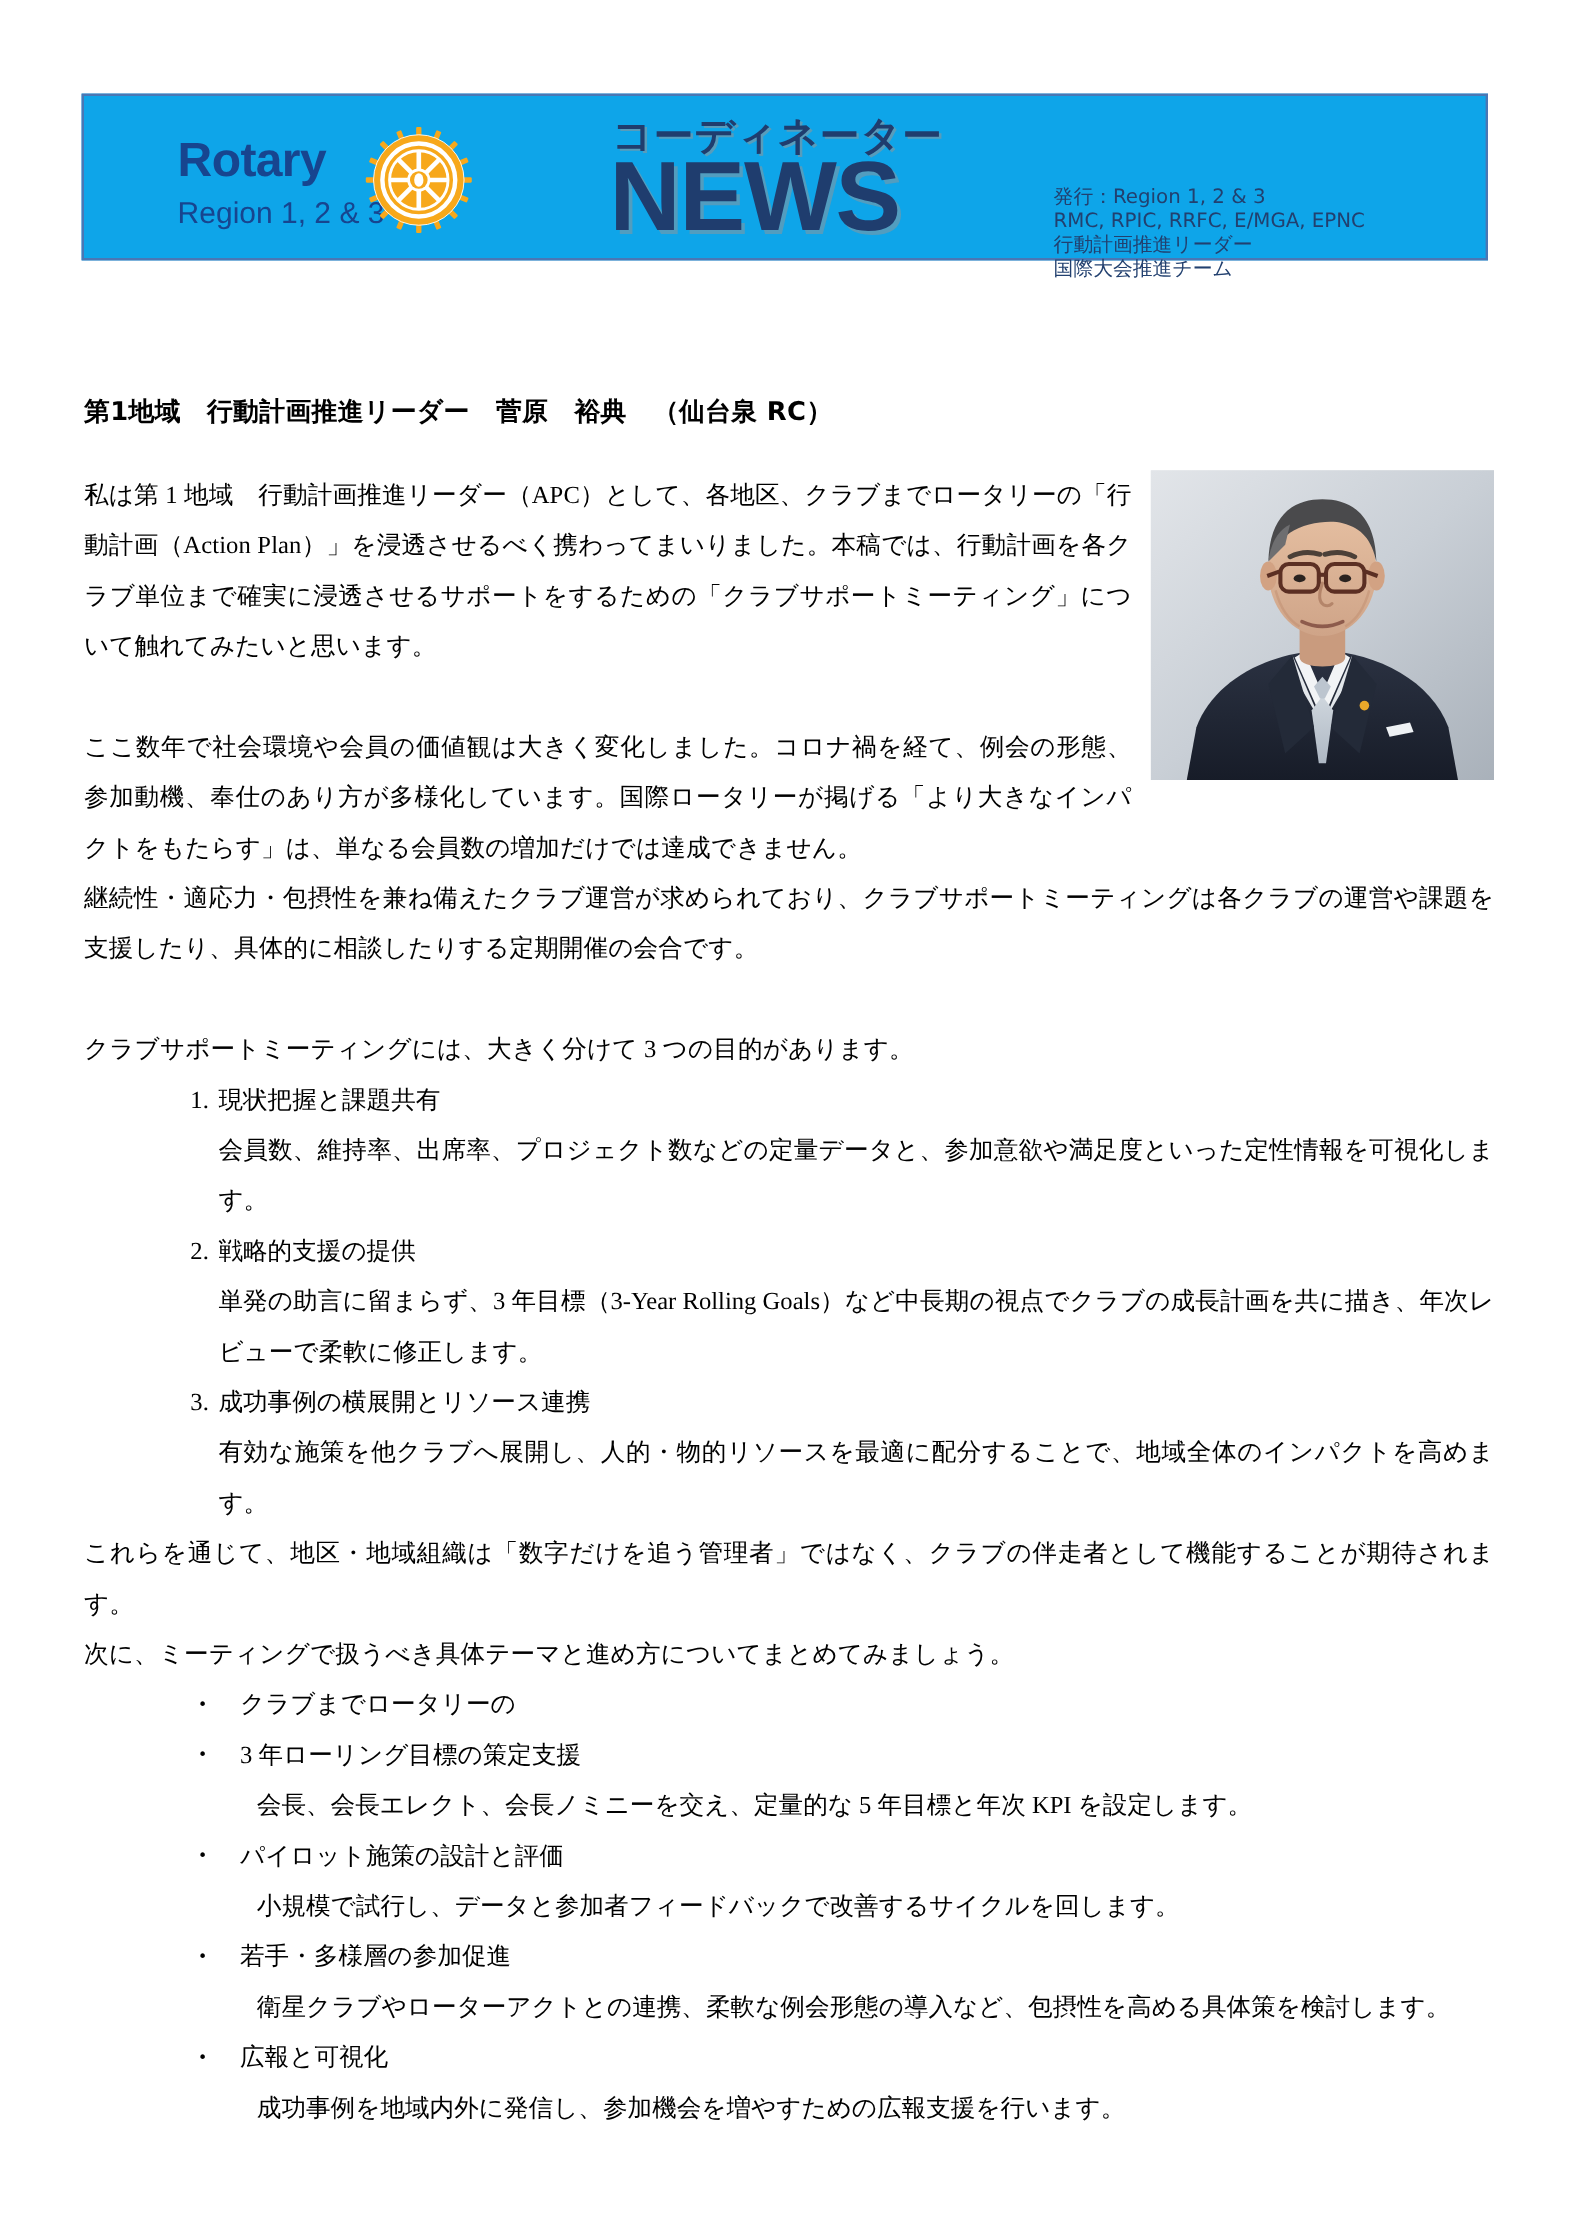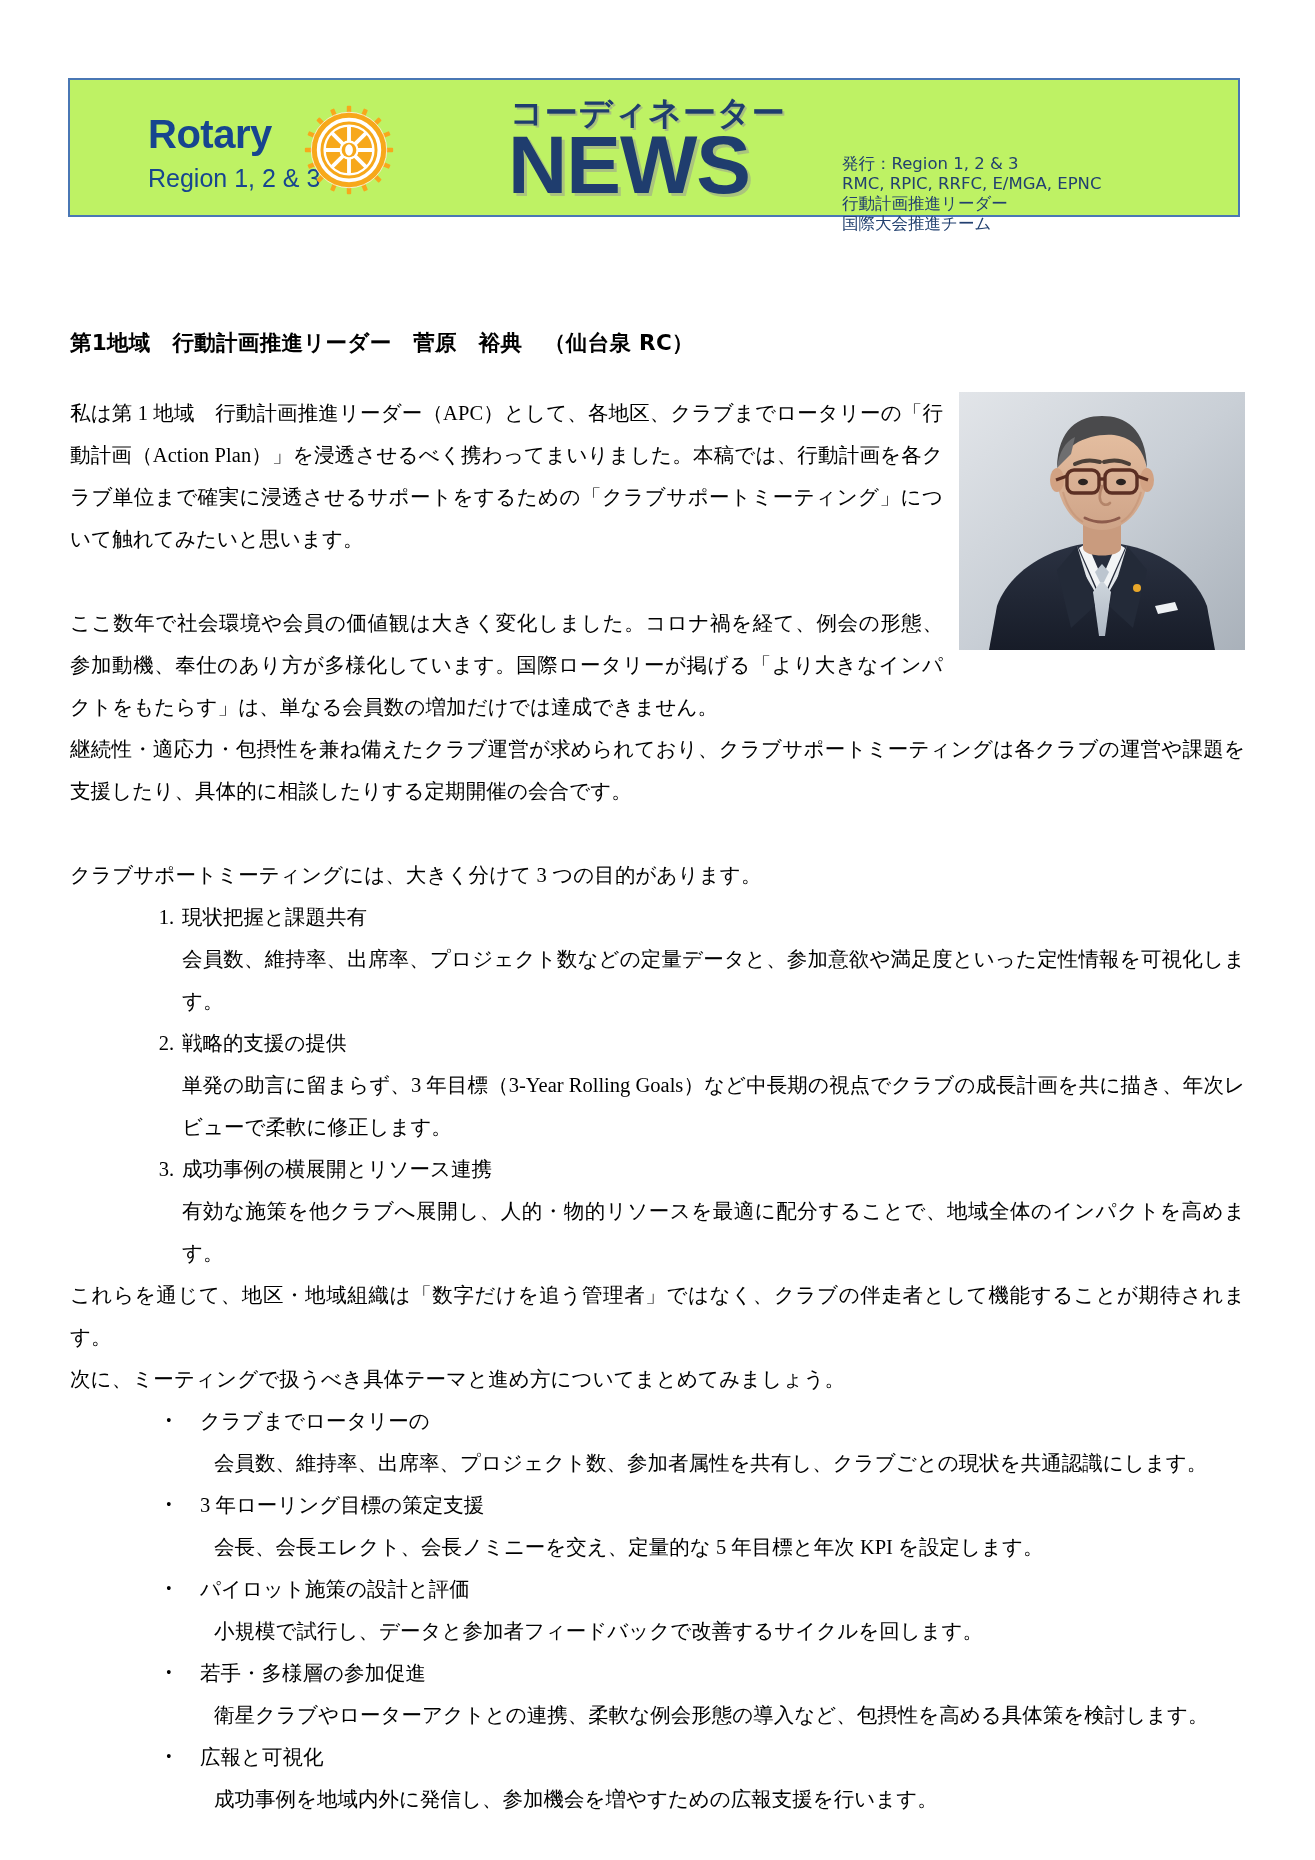--- a/index.html
+++ b/index.html
@@ -25,21 +25,21 @@
 
   
   .masthead {
     position: absolute;
     left: 68px;
     top: 78px;
     width: 1172px;
     height: 139px;
     border: 2px solid #4a77b4;
     box-sizing: border-box;
-    background: #bef264;
+    background: #0ea5e9;
   }
   .masthead-inner {
     position: relative;
     width: 100%;
     height: 100%;
   }
 
   
   .rotary-lockup {
     position: absolute;
@@ -126,21 +126,21 @@
   .publisher-block {
     position: absolute;
     left: 372px;
     top: 68px;
     font-family: "DejaVu Sans", "Liberation Sans", sans-serif;
     font-size: 16.5px;
     color: #22406f;
     line-height: 1.22;
     white-space: nowrap;
   }
-  .publisher-block div { white-space: nowrap; }
+  .publisher-block div { white-space: nowrap; margin-left: 36px; }
 
   
   .article-title {
     position: absolute;
     left: 70px;
     top: 328px;
     font-family: "DejaVu Sans", "Liberation Sans", sans-serif;
     font-weight: bold;
     font-size: 21.5px;
     color: #000;
@@ -404,21 +404,20 @@
     </ol>
 
     <p class="continuation gap-after">これらを通じて、地区・地域組織は「数字だけを追う管理者」ではなく、クラブの伴走者として機能することが期待されます。</p>
 
     <p class="para">次に、ミーティングで扱うべき具体テーマと進め方についてまとめてみましょう。</p>
 
     <ul class="bulleted">
       <li>
         <span class="bullet">•</span>
         <span class="li-head">クラブまでロータリーの</span>
-        <span class="li-body">会員数、維持率、出席率、プロジェクト数、参加者属性を共有し、クラブごとの現状を共通認識にします。</span>
       </li>
       <li>
         <span class="bullet">•</span>
         <span class="li-head">3 年ローリング目標の策定支援</span>
         <span class="li-body">会長、会長エレクト、会長ノミニーを交え、定量的な 5 年目標と年次 KPI を設定します。</span>
       </li>
       <li>
         <span class="bullet">•</span>
         <span class="li-head">パイロット施策の設計と評価</span>
         <span class="li-body">小規模で試行し、データと参加者フィードバックで改善するサイクルを回します。</span>

